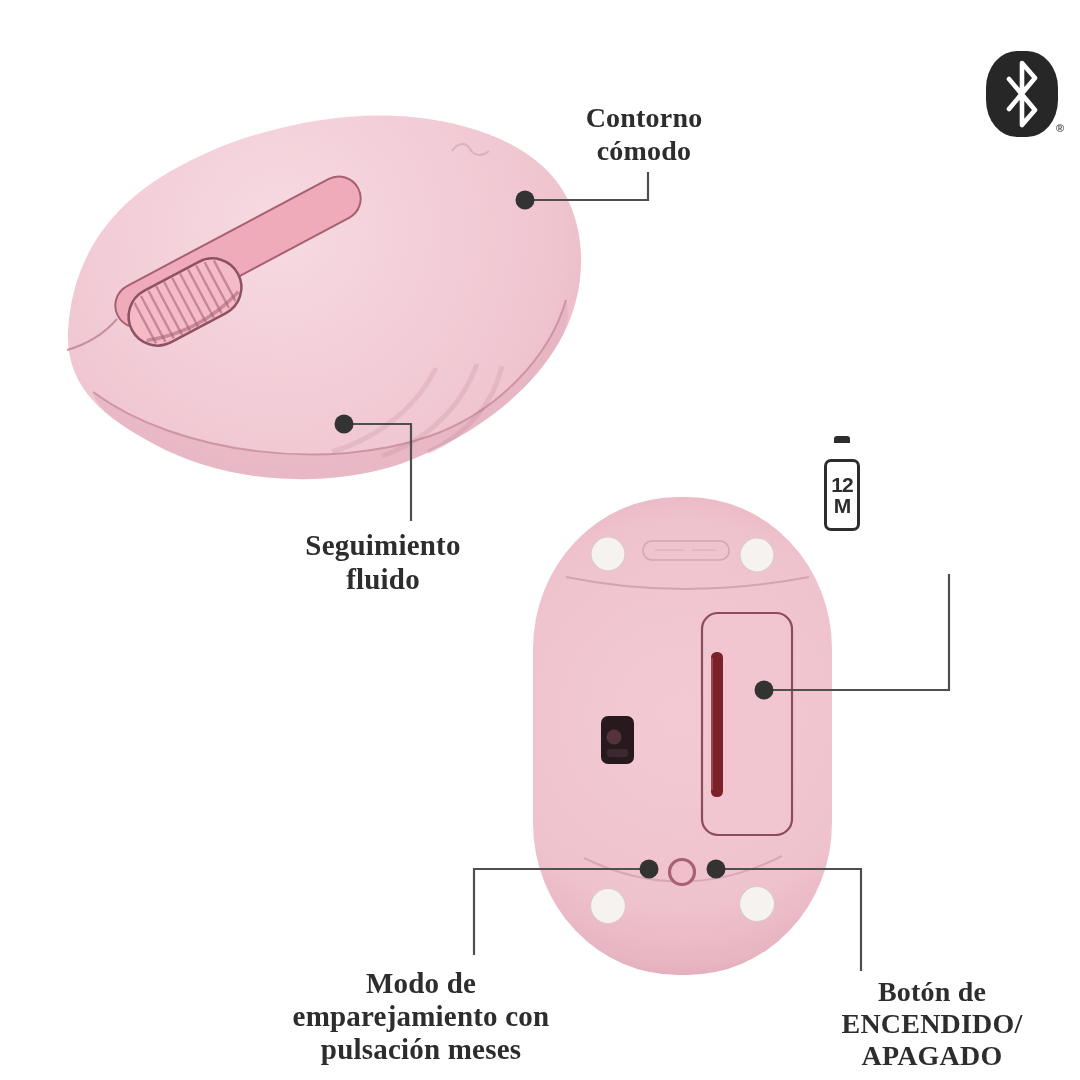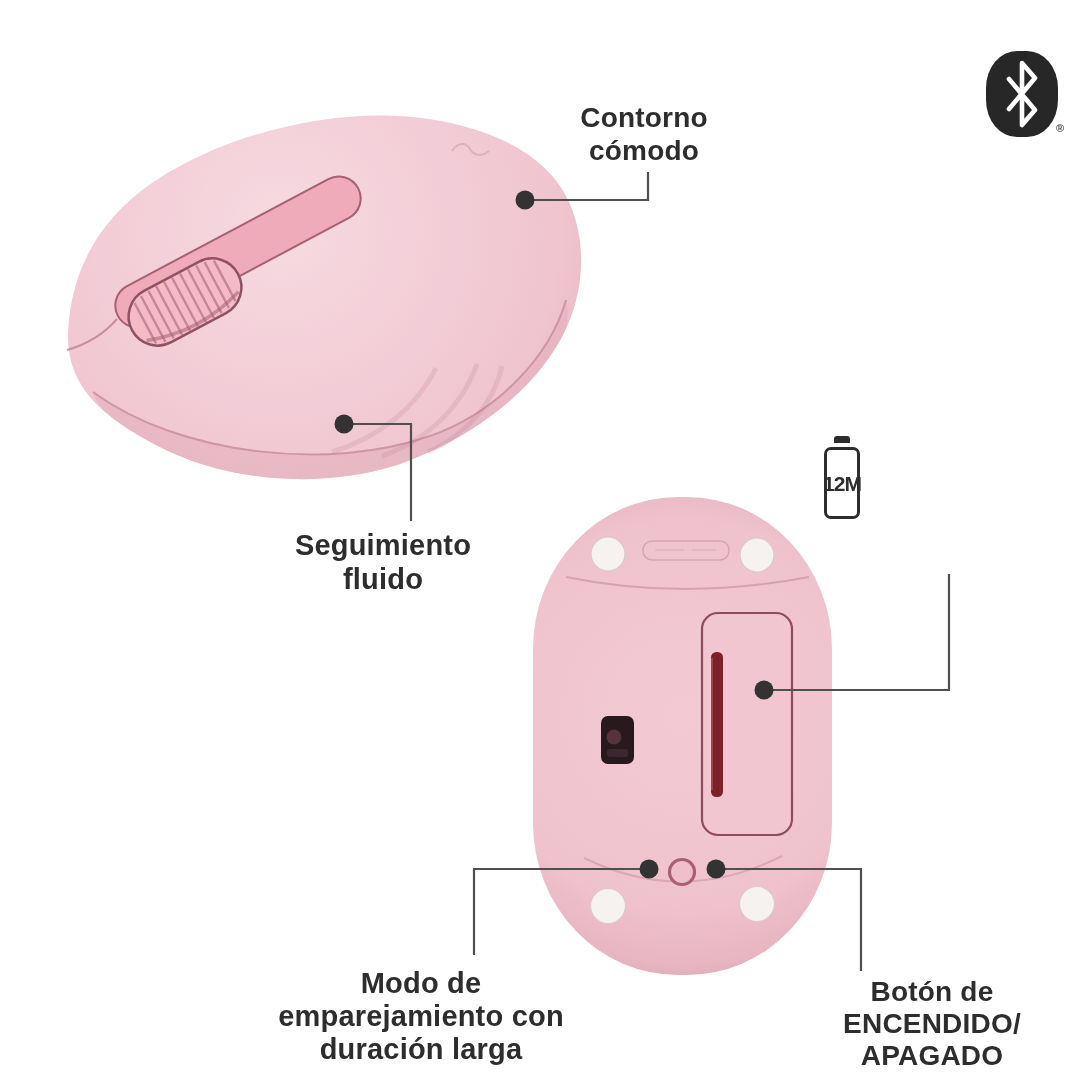--- a/index.html
+++ b/index.html
@@ -17,32 +17,32 @@
   html,body{margin:0;padding:0;background:#e8e8e8;}
   #canvas{
     position:relative;width:1080px;height:1080px;margin:0 auto;
     background:var(--page-bg);overflow:hidden;
     font-family:"Liberation Sans", sans-serif;
   }
   svg{position:absolute;left:0;top:0;}
   .callout-label{
     position:absolute;transform:translateX(-50%);
     text-align:center;white-space:pre-line;
-    font-weight:600;color:var(--text-ink);letter-spacing:.2px;
+    font-weight:600;color:var(--text-ink);letter-spacing:.2px;font-family:Liberation Serif, serif;
   }
   .lbl-contour {left:644px;top:101px;font-size:28px;line-height:33px;}
   .lbl-tracking{left:383px;top:528px;font-size:29px;line-height:34px;text-align:center;}
   .lbl-battery {left:969px;top:446px;font-size:29px;line-height:36px;}
   .lbl-pairing {left:421px;top:967px;font-size:29px;line-height:33px;}
   .lbl-power   {left:921px;top:976px;font-size:28px;line-height:32px;margin-left:11px;}
   .battery-badge{position:absolute;left:821px;top:436px;width:42px;}
   .battery-cap{width:16px;height:7px;background:var(--text-ink);margin:0 auto;border-radius:3px 3px 0 0;}
   .battery-body{
-    width:30px;height:66px;margin:4px auto;border:3px solid var(--text-ink);border-radius:7px;
-    display:flex;align-items:center;justify-content:center;
+    width:30px;height:66px;margin:16px auto;border:3px solid var(--text-ink);border-radius:7px;
+    display:flex;flex-direction:column;align-items:center;justify-content:center;
     font-size:21px;font-weight:700;line-height:21px;color:var(--text-ink);letter-spacing:-1px;
   }
   .bt-reg{position:absolute;left:1056px;top:122px;font-size:11px;color:#4A4A4A;font-weight:600;}
 </style>
 </head>
 <body>
 
 <div id="canvas">
 
   <svg width="1080" height="1080" viewBox="0 0 1080 1080">
@@ -154,21 +154,21 @@
       <polyline points="1009,79 1035,110 1022,125 1022,63 1035,78 1009,109" fill="none" stroke="#FFFFFF" stroke-width="4.6" stroke-linecap="round" stroke-linejoin="round"></polyline>
     </g>
   </svg>
 
   <div class="callout-label lbl-contour">Contorno
 cómodo</div>
   <div class="callout-label lbl-tracking">Seguimiento
 fluido</div>
   <div class="callout-label lbl-pairing">Modo de
 emparejamiento con
-duración larga</div>
+pulsación meses</div>
   <div class="callout-label lbl-power">Botón de
 ENCENDIDO/
 APAGADO</div>
 
   <div class="battery-badge">
     <div class="battery-cap"></div>
     <div class="battery-body">
       <span>12</span>
       <span>M</span>
     </div>

